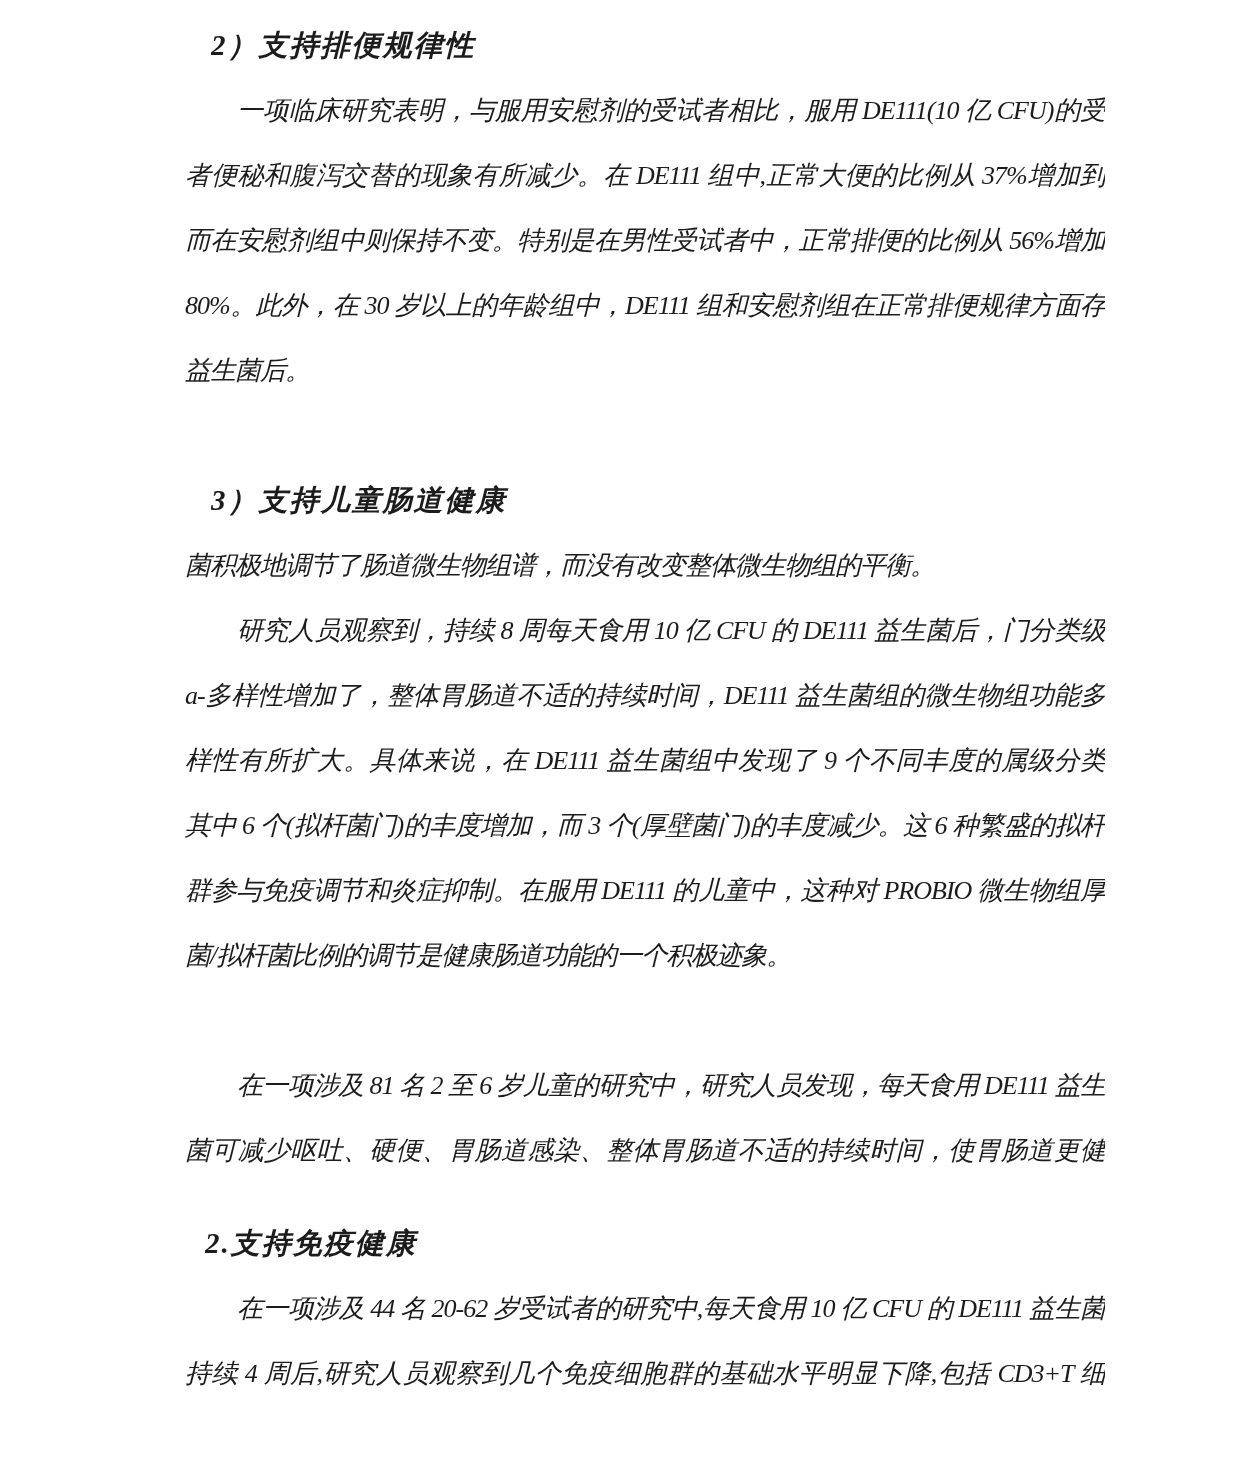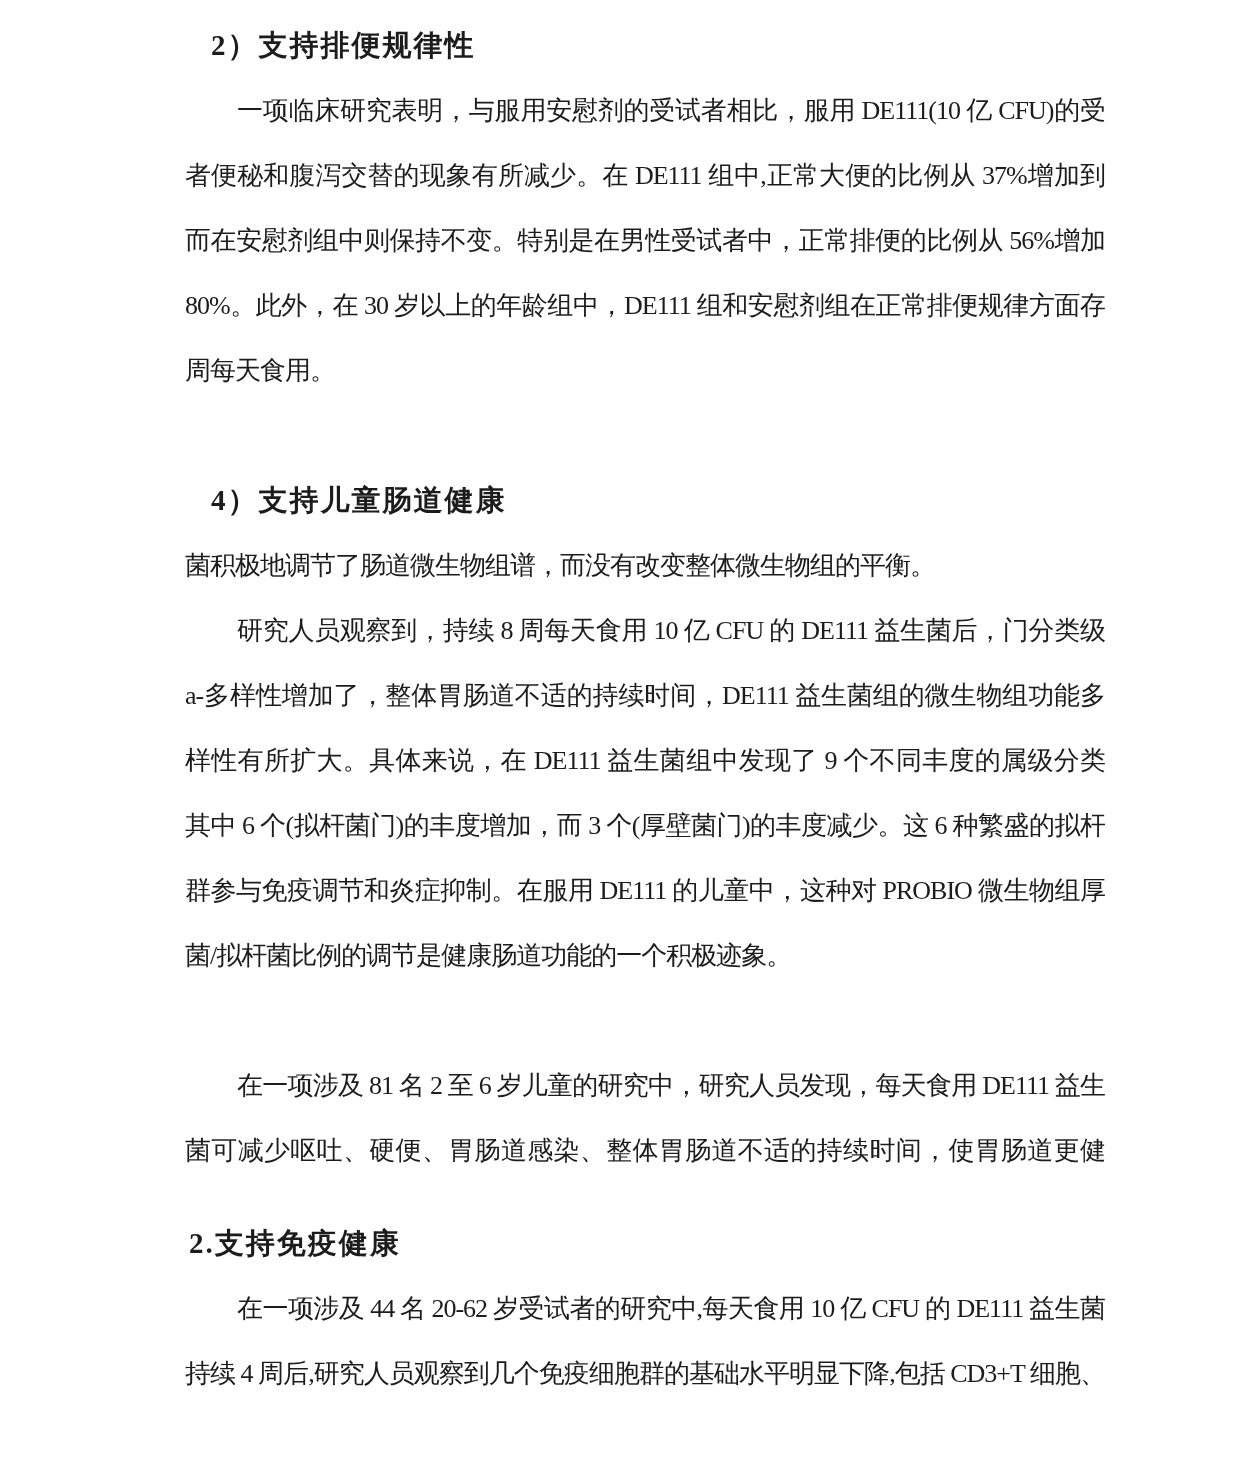--- a/index.html
+++ b/index.html
@@ -1,15 +1,15 @@
 <!DOCTYPE html>
 <html><head>
 <meta charset="utf-8">
 <style>
-  * { margin: 0; padding: 0; box-sizing: border-box; }
+  * { margin: 0; padding: 0; box-sizing: border-box; font-style: italic; }
   html, body { width: 1240px; height: 1465px; }
   body {
     background: #ffffff;
     color: #1c1c1c;
     font-family: "Liberation Serif", "DejaVu Serif", serif;
     overflow: hidden;
   }
   .page {
     width: 1240px;
     height: 1465px;
@@ -42,39 +42,39 @@
 <body>
 
 <div class="page">
   <div id="content">
       <div class="line heading" style="margin-left: 26px;">2）支持排便规律性</div>
       <div>
         <div class="line fill first">一项临床研究表明，与服用安慰剂的受试者相比，服用 DE111(10 亿 CFU)的受试</div>
         <div class="line fill">者便秘和腹泻交替的现象有所减少。在 DE111 组中,正常大便的比例从 37%增加到 43%,</div>
         <div class="line fill">而在安慰剂组中则保持不变。特别是在男性受试者中，正常排便的比例从 56%增加到</div>
         <div class="line fill">80%。此外，在 30 岁以上的年龄组中，DE111 组和安慰剂组在正常排便规律方面存在</div>
-        <div class="line">周每天食用。</div>
+        <div class="line">益生菌后。</div>
       </div>
       <div class="spacer" style="height: 65px;"></div>
-      <div class="line heading" style="margin-left: 26px;">4）支持儿童肠道健康</div>
+      <div class="line heading" style="margin-left: 26px;">3）支持儿童肠道健康</div>
       <div>
         <div class="line">菌积极地调节了肠道微生物组谱，而没有改变整体微生物组的平衡。</div>
       </div>
       <div>
         <div class="line fill first">研究人员观察到，持续 8 周每天食用 10 亿 CFU 的 DE111 益生菌后，门分类级的</div>
         <div class="line fill">a-多样性增加了，整体胃肠道不适的持续时间，DE111 益生菌组的微生物组功能多</div>
         <div class="line fill">样性有所扩大。具体来说，在 DE111 益生菌组中发现了 9 个不同丰度的属级分类群，</div>
         <div class="line fill">其中 6 个(拟杆菌门)的丰度增加，而 3 个(厚壁菌门)的丰度减少。这 6 种繁盛的拟杆菌</div>
         <div class="line fill">群参与免疫调节和炎症抑制。在服用 DE111 的儿童中，这种对 PROBIO 微生物组厚壁</div>
         <div class="line">菌/拟杆菌比例的调节是健康肠道功能的一个积极迹象。</div>
       </div>
       <div class="spacer" style="height: 65px;"></div>
       <div>
         <div class="line fill first">在一项涉及 81 名 2 至 6 岁儿童的研究中，研究人员发现，每天食用 DE111 益生</div>
         <div class="line fill">菌可减少呕吐、硬便、胃肠道感染、整体胃肠道不适的持续时间，使胃肠道更健康。</div>
       </div>
-      <div class="line heading" style="margin-left: 4px; margin-top: 28px;">2.支持免疫健康</div>
+      <div class="line heading" style="margin-left: 20px; margin-top: 28px;">2.支持免疫健康</div>
       <div>
         <div class="line fill first">在一项涉及 44 名 20-62 岁受试者的研究中,每天食用 10 亿 CFU 的 DE111 益生菌</div>
         <div class="line fill">持续 4 周后,研究人员观察到几个免疫细胞群的基础水平明显下降,包括 CD3+T 细胞、</div>
       </div>
     </div>
 </div>
 
 </body></html>

